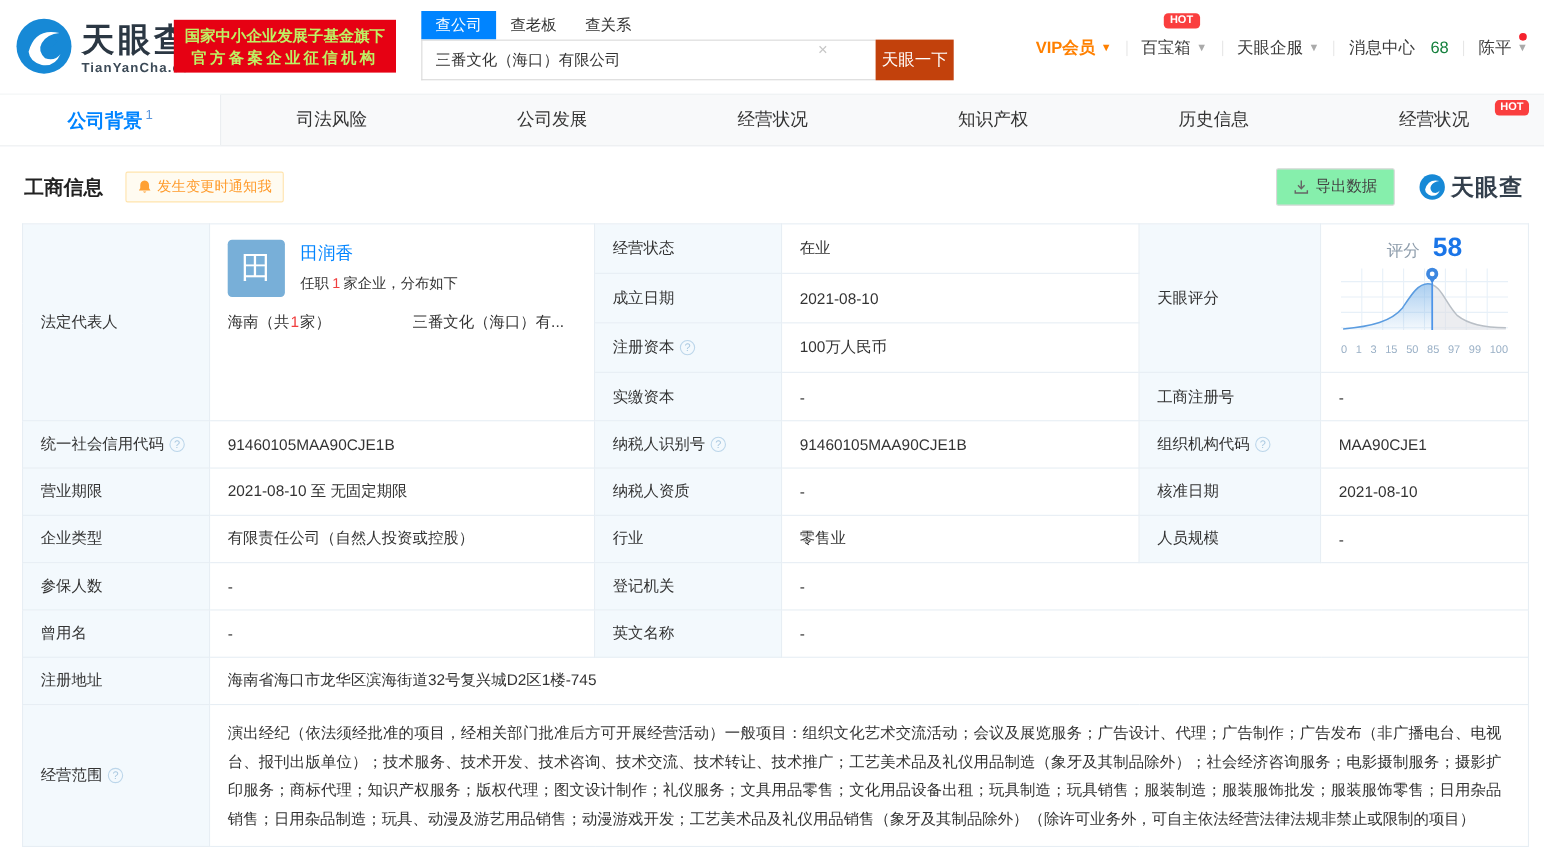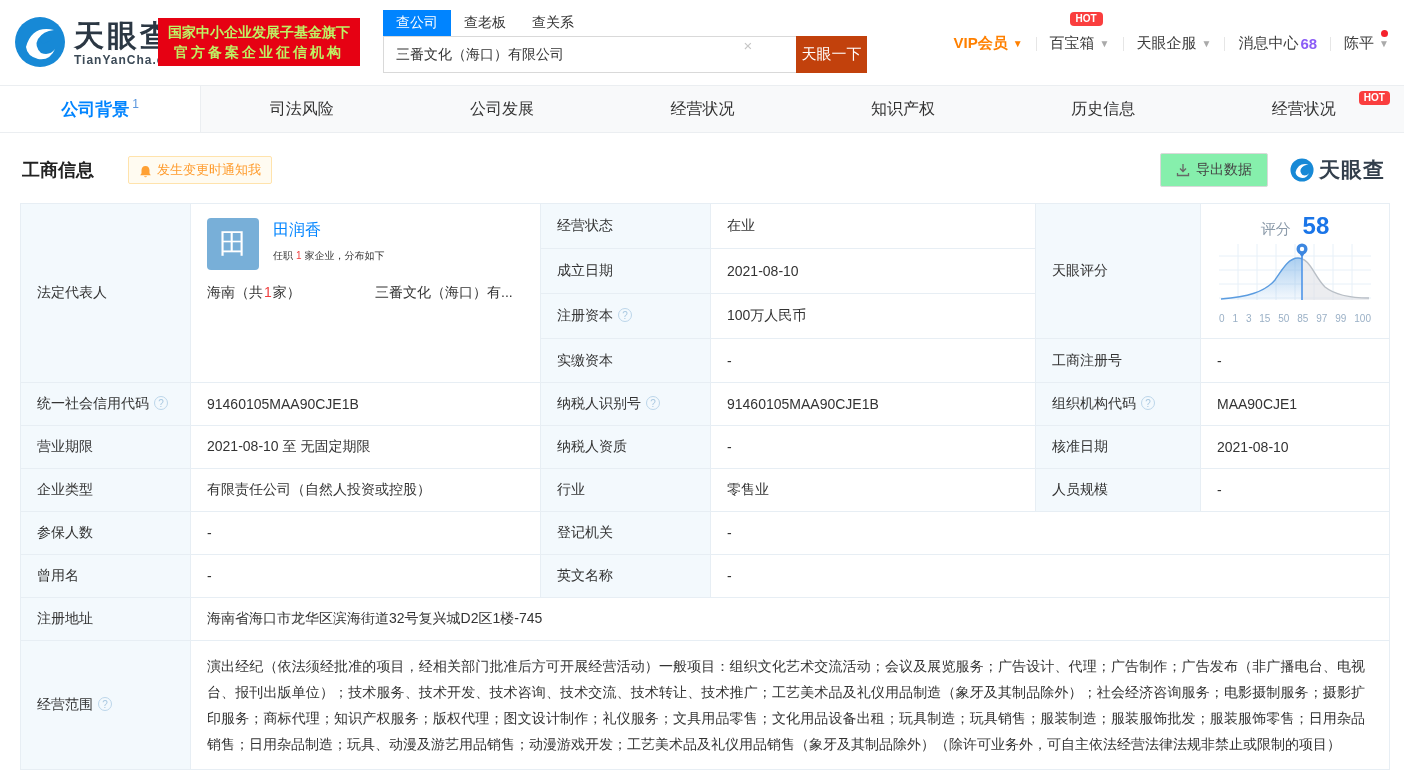--- a/index.html
+++ b/index.html
@@ -30,37 +30,37 @@
     font-size:15px; cursor:pointer; font-family:inherit; }
 
   .top-menu { position:absolute; right:2px; top:34px; display:flex; align-items:center; font-size:15px; }
   .tm-item { display:flex; align-items:center; cursor:pointer; position:relative; padding:0 13px; color:#3c3c3c; }
   .tm-sep { width:1px; height:14px; background:#e6e6e6; }
   .vip { color:#ff8000; font-weight:bold; }
   .caret { font-size:10px; color:#aaa; margin-left:5px; }
   .vip .caret { color:#ff8000; }
   .hot-badge { position:absolute; top:-22px; left:50%; margin-left:-10px; background:#fa3e3e; color:#fff;
     font-size:10px; font-weight:bold; padding:2px 6px; border-radius:4px; line-height:10px; }
-  .msg-count { color:#8b5cf6; margin-left:2px;font-weight:bold; }
+  .msg-count { color:#15803d; margin-left:14px; }
   .user-dot { position:absolute; top:-4px; right:14px; width:7px; height:7px; border-radius:50%; background:#f5222d; }
 
   
   .nav { display:flex; height:48px; background:#f8f9fa; border-top:1px solid #ebeef1; border-bottom:1px solid #ebeef1; }
   .nav-tab { flex:1; display:flex; align-items:center; justify-content:center; font-size:16px;
     color:#333; cursor:pointer; position:relative; }
   .nav-tab.active { background:#fff; color:#0084ff; font-weight:bold; font-size:17px;
     border-right:1px solid #ebeef1; }
   .nav-sup { font-size:12px; color:#5a96dd; margin-left:3px; margin-top:-10px; font-weight:normal; }
   .nav-hot { position:absolute; top:5px; right:14px; background:#fa3e3e; color:#fff; font-size:10px;
     font-weight:bold; padding:2px 5px; border-radius:4px; line-height:10px; }
 
   
   .section-row { display:flex; align-items:center; padding:20px 15px 16px 22px; }
   .section-title { font-size:18px; font-weight:bold; color:#222; }
-  .notify-btn { display:flex; align-items:flex-end; margin-left:34px; background:#fffbf1;
+  .notify-btn { display:flex; align-items:center; margin-left:20px; background:#fffbf1;
     border:1px solid #ffe3ac; color:#ff9b2c; font-size:13px; padding:4px 10px; border-radius:2px; cursor:pointer; }
   .notify-btn svg { margin-right:5px; }
   .section-spacer { flex:1; }
   .export-btn { display:flex; align-items:center; border:1px solid #d9d9d9; background:#86efac;
     color:#444; font-size:14px; padding:7px 15px; border-radius:2px; cursor:pointer; }
   .export-btn svg { margin-right:6px; }
   .wm-logo { display:flex; align-items:center; margin-left:22px; margin-right:4px; }
   .wm-text { font-size:21px; font-weight:bold; color:#333f4c; letter-spacing:1px; margin-left:5px; }
 
   
@@ -73,21 +73,21 @@
     color:#a9c8e0; font-size:10px; line-height:13px; text-align:center; margin-left:5px;
     vertical-align:1px; cursor:pointer; }
 
   
   .rep-cell { padding:14px 16px 10px 16px !important; vertical-align:top !important; }
   .rep-top { display:flex; }
   .avatar { width:52px; height:52px; background:#78afd8; border-radius:4px; color:#fff;
     font-size:28px; display:flex; align-items:center; justify-content:center; flex:0 0 52px; cursor:pointer; }
   .rep-info { margin-left:14px; padding-top:2px; }
   .rep-name { color:#0084ff; font-size:16px; cursor:pointer; }
-  .rep-job { font-size:10px; color:#333; margin-top:8px; }
+  .rep-job { font-size:13px; color:#333; margin-top:8px; }
   .red { color:#f03e3e; padding:0 3px; }
   .rep-bottom { display:flex; margin-top:14px; font-size:14px; }
   .rep-region { width:168px; }
   .rep-company { color:#333; cursor:pointer; }
 
   
   .score-cell { padding:8px 0 0 0 !important; text-align:center; vertical-align:top !important; }
   .score-head { font-size:15px; color:#8d9cab; }
   .score-num { font-size:24px; font-weight:bold; color:#1a75e8; margin-left:8px; }
   .score-chart { width:152px; margin:2px auto 0 auto; }

